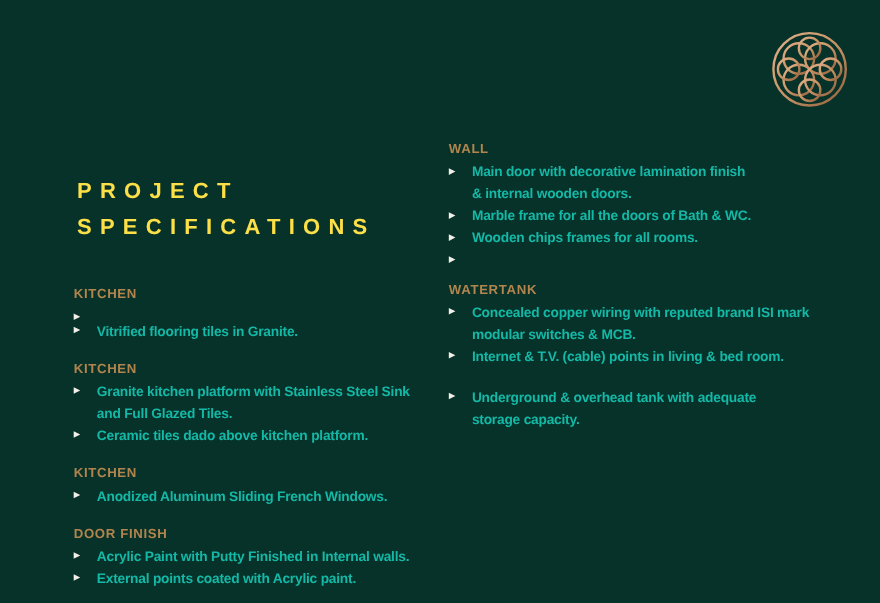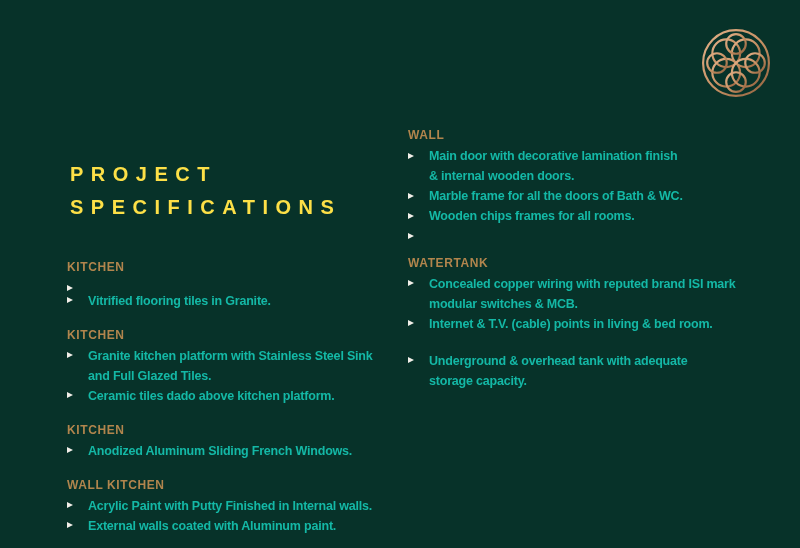--- a/index.html
+++ b/index.html
@@ -144,29 +144,29 @@
         <h2 class="section-heading">KITCHEN</h2>
         <ul class="items">
           <li class="item">
             <span class="tri"></span>
             <span class="txt">Anodized Aluminum Sliding French Windows.</span>
           </li>
         </ul>
       </section>
 
       <section class="spec-section">
-        <h2 class="section-heading">WALL KITCHEN</h2>
+        <h2 class="section-heading">DOOR FINISH</h2>
         <ul class="items">
           <li class="item">
             <span class="tri"></span>
             <span class="txt">Acrylic Paint with Putty Finished in Internal walls.</span>
           </li>
           <li class="item">
             <span class="tri"></span>
-            <span class="txt">External walls coated with Aluminum paint.</span>
+            <span class="txt">External points coated with Acrylic paint.</span>
           </li>
         </ul>
       </section>
 
     </div>
 
     <div class="col-right">
 
       <section class="spec-section">
         <h2 class="section-heading">WALL</h2>

